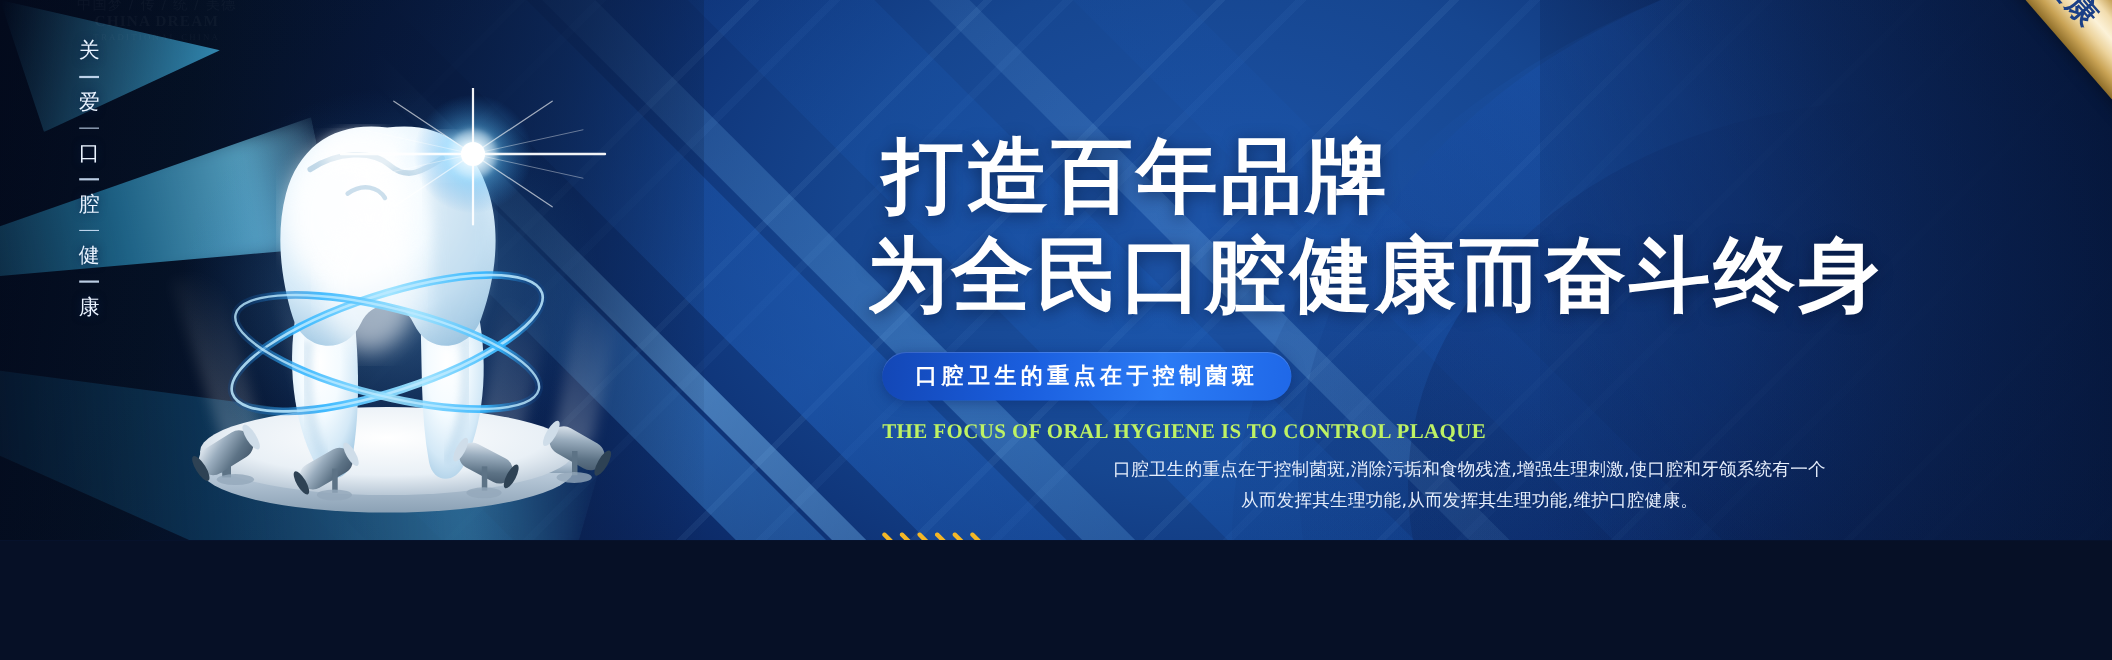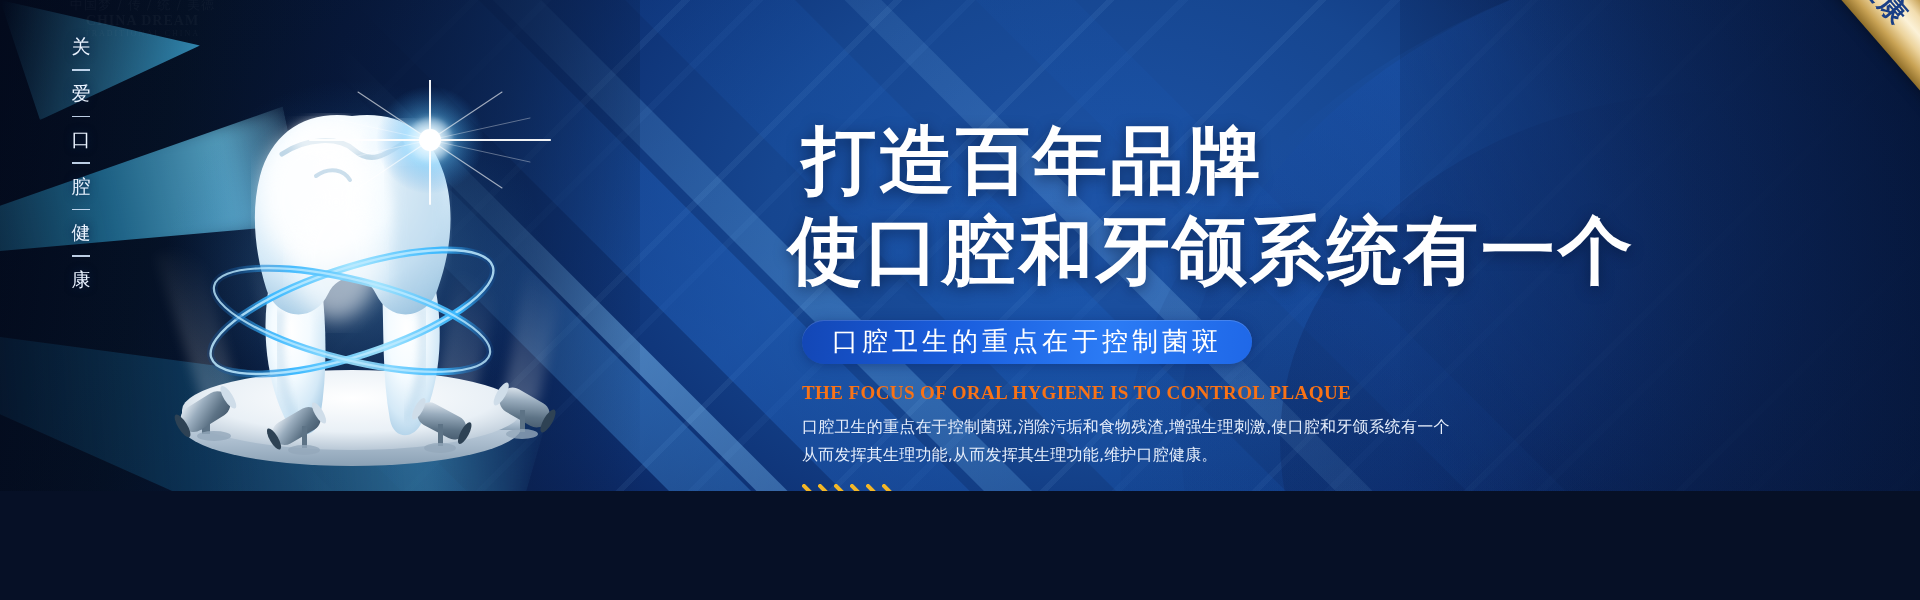--- a/index.html
+++ b/index.html
@@ -198,44 +198,44 @@
     margin-top:26px; margin-left:12px;
     display:inline-flex; align-items:center; justify-content:center;
     height:44px; padding:0 30px;
     border-radius:22px;
     background:linear-gradient(95deg,#1347b6 0%, #1a5ede 35%, #2b7bf5 68%, #1f68e8 100%);
     box-shadow:0 2px 12px rgba(10,40,110,0.5), inset 0 1px 0 rgba(255,255,255,0.16);
   }
   .pill-text {
     color:#ffffff;
     font-family:"DejaVu Sans", sans-serif;
-    font-size:26px; font-weight:normal;
+    font-size:20px; font-weight:bold;
     letter-spacing:4px;
     white-space:nowrap;
   }
 
   .eng-sub {
     margin-top:18px; margin-left:12px;
-    color:#f97316;
+    color:#bef264;
     font-family:"Liberation Serif", serif;
     font-weight:bold;
     font-size:19px;
     letter-spacing:0.4px;
     white-space:nowrap;
   }
 
   .body-copy {
     margin-top:9px; margin-left:12px;
     color:#e6eefb;
     font-family:"DejaVu Sans", sans-serif;
     font-size:16px;
     line-height:1.78;
     letter-spacing:0.2px;
   }
-  .body-line { white-space:nowrap; }
+  .body-line { white-space:nowrap;text-align:center; }
 
   .arrow-row {
     margin-top:14px; margin-left:12px;
     display:flex; align-items:center; gap:3px;
   }
   .chev {
     width:13px; height:20px;
     display:block;
   }
   .chev svg { display:block; }
@@ -464,21 +464,21 @@
           <ellipse cx="-24" cy="0" rx="4.5" ry="13" fill="#cfdde9"></ellipse>
         </g>
         <rect x="390" y="330" width="5" height="22" fill="#5d7386"></rect>
         <ellipse cx="392" cy="354" rx="16" ry="5" fill="#93a8ba" opacity="0.8"></ellipse>
       </g>
     </svg>
   </div>
 
   <div class="content">
     <div class="headline headline-1">打造百年品牌</div>
-    <div class="headline headline-2">使口腔和牙颌系统有一个</div>
+    <div class="headline headline-2">为全民口腔健康而奋斗终身</div>
 
     <div class="pill">
       <span class="pill-text">口腔卫生的重点在于控制菌斑</span>
     </div>
 
     <div class="eng-sub">THE FOCUS OF ORAL HYGIENE IS TO CONTROL PLAQUE</div>
 
     <div class="body-copy">
       <div class="body-line">口腔卫生的重点在于控制菌斑,消除污垢和食物残渣,增强生理刺激,使口腔和牙颌系统有一个</div>
       <div class="body-line">从而发挥其生理功能,从而发挥其生理功能,维护口腔健康。</div>

